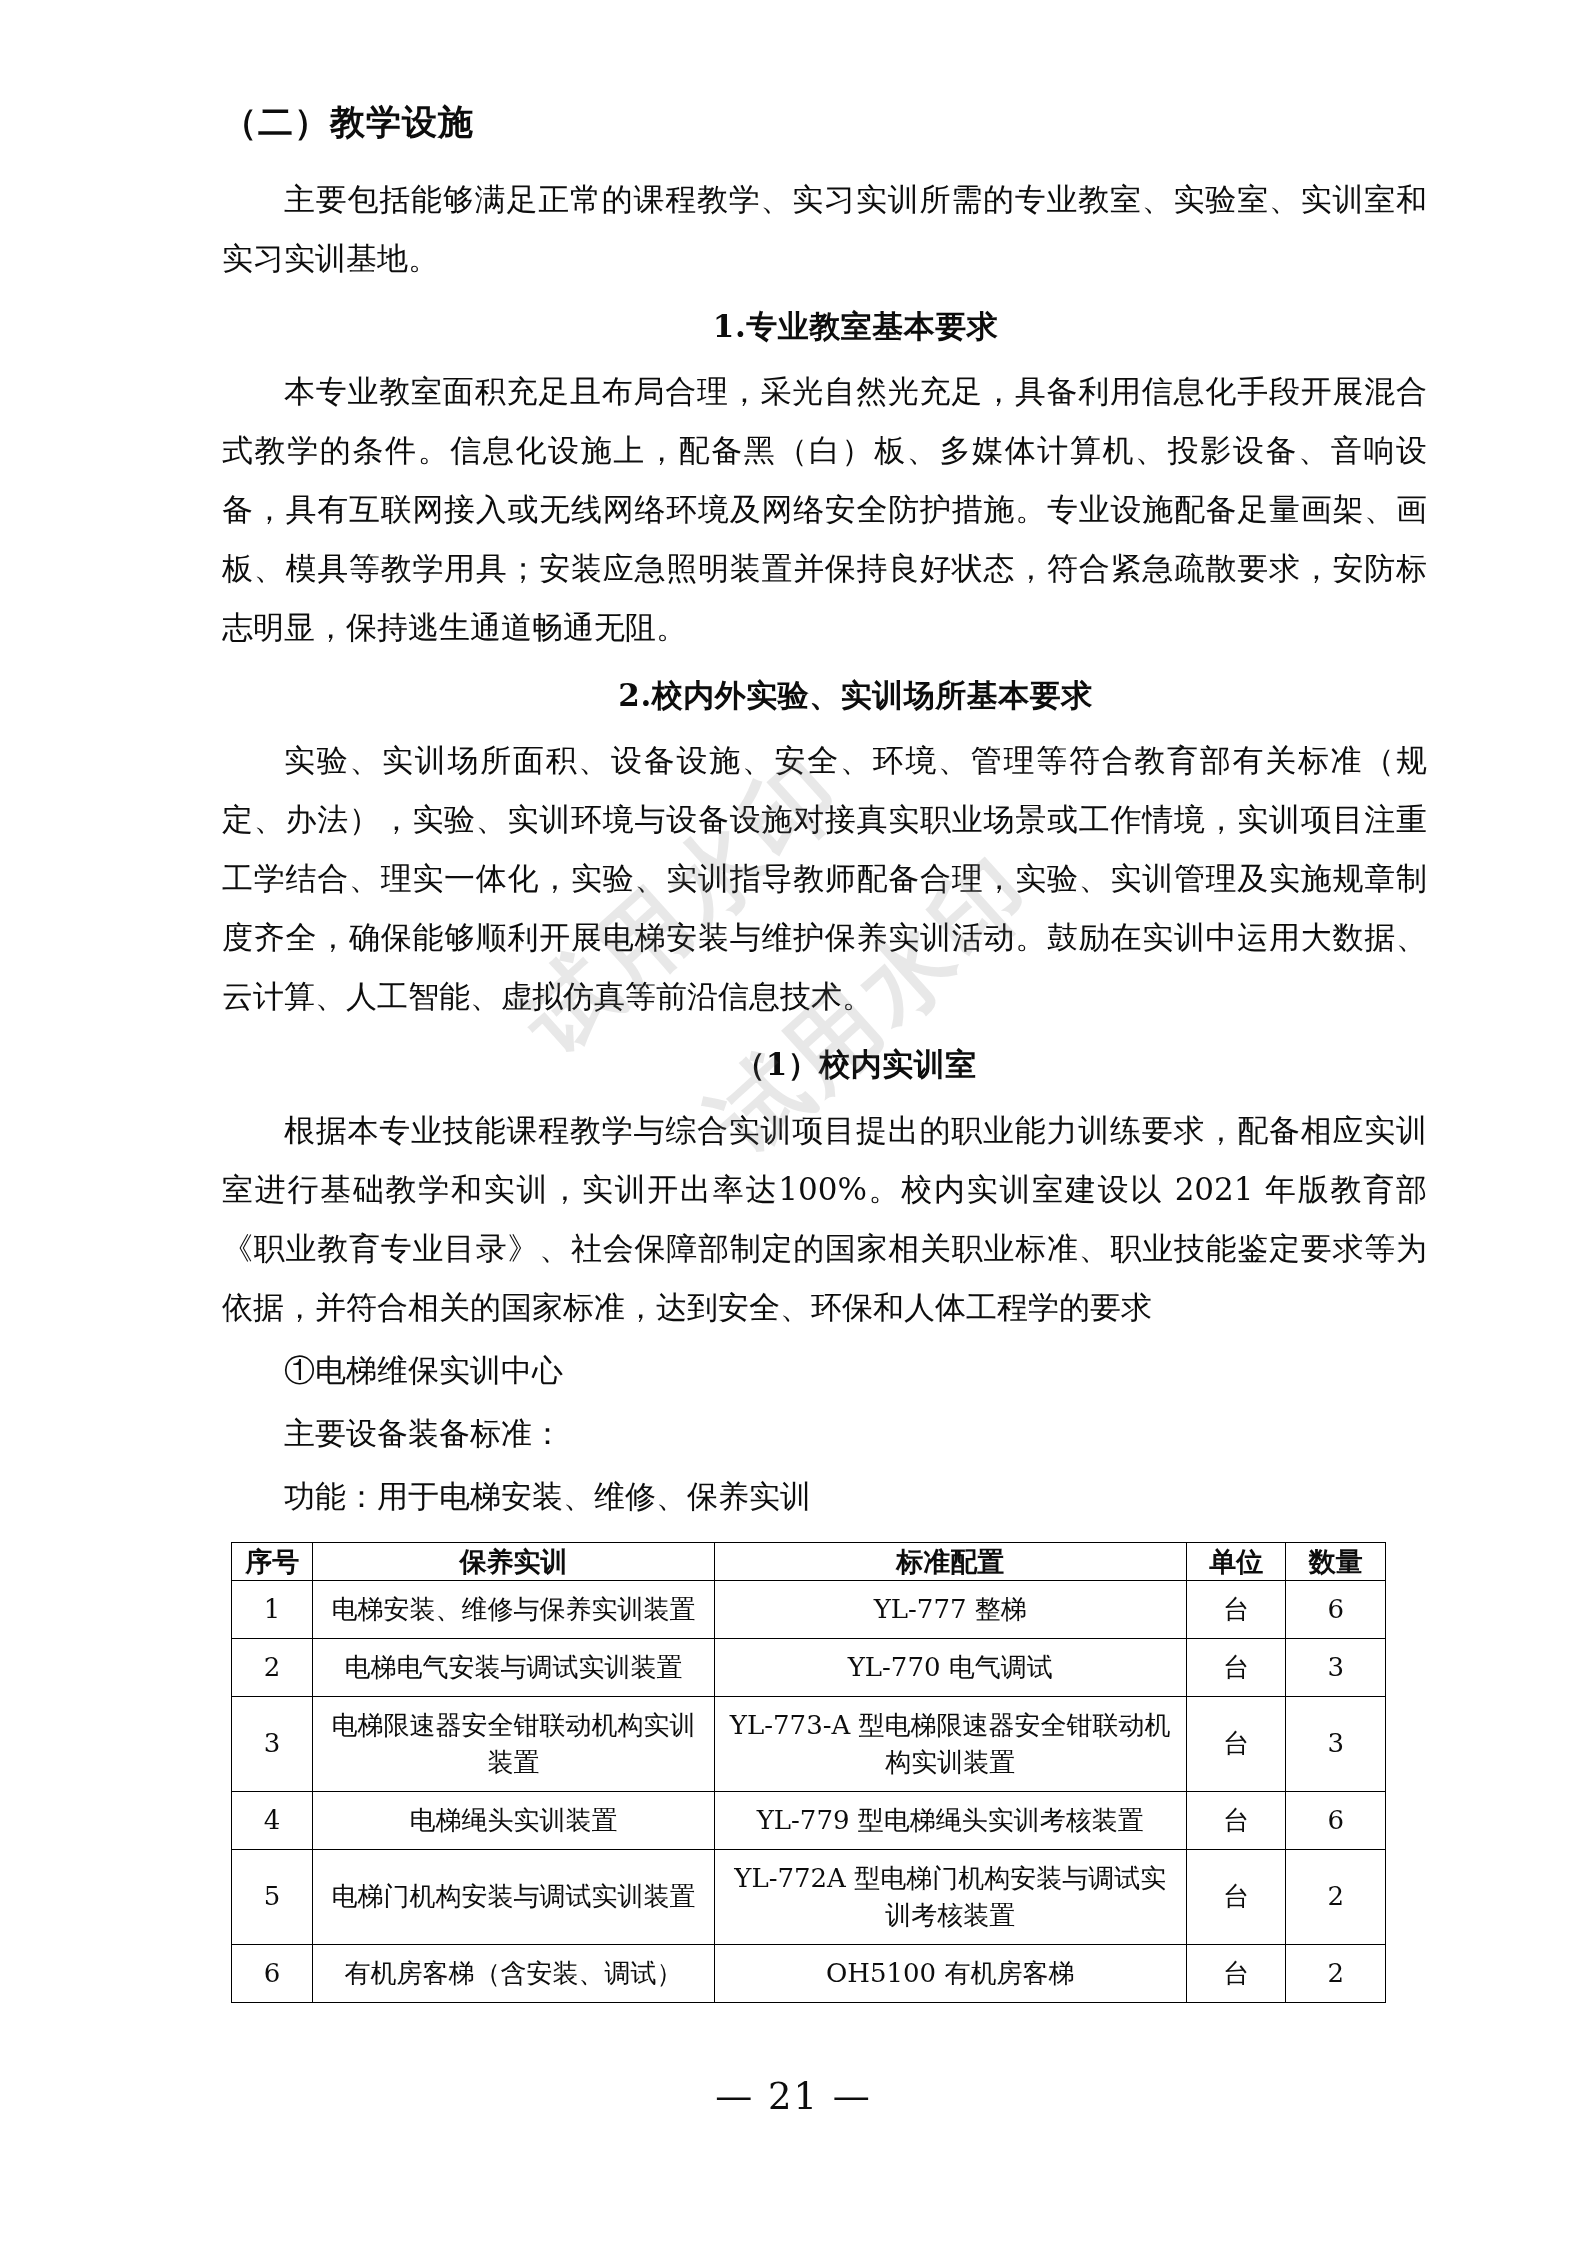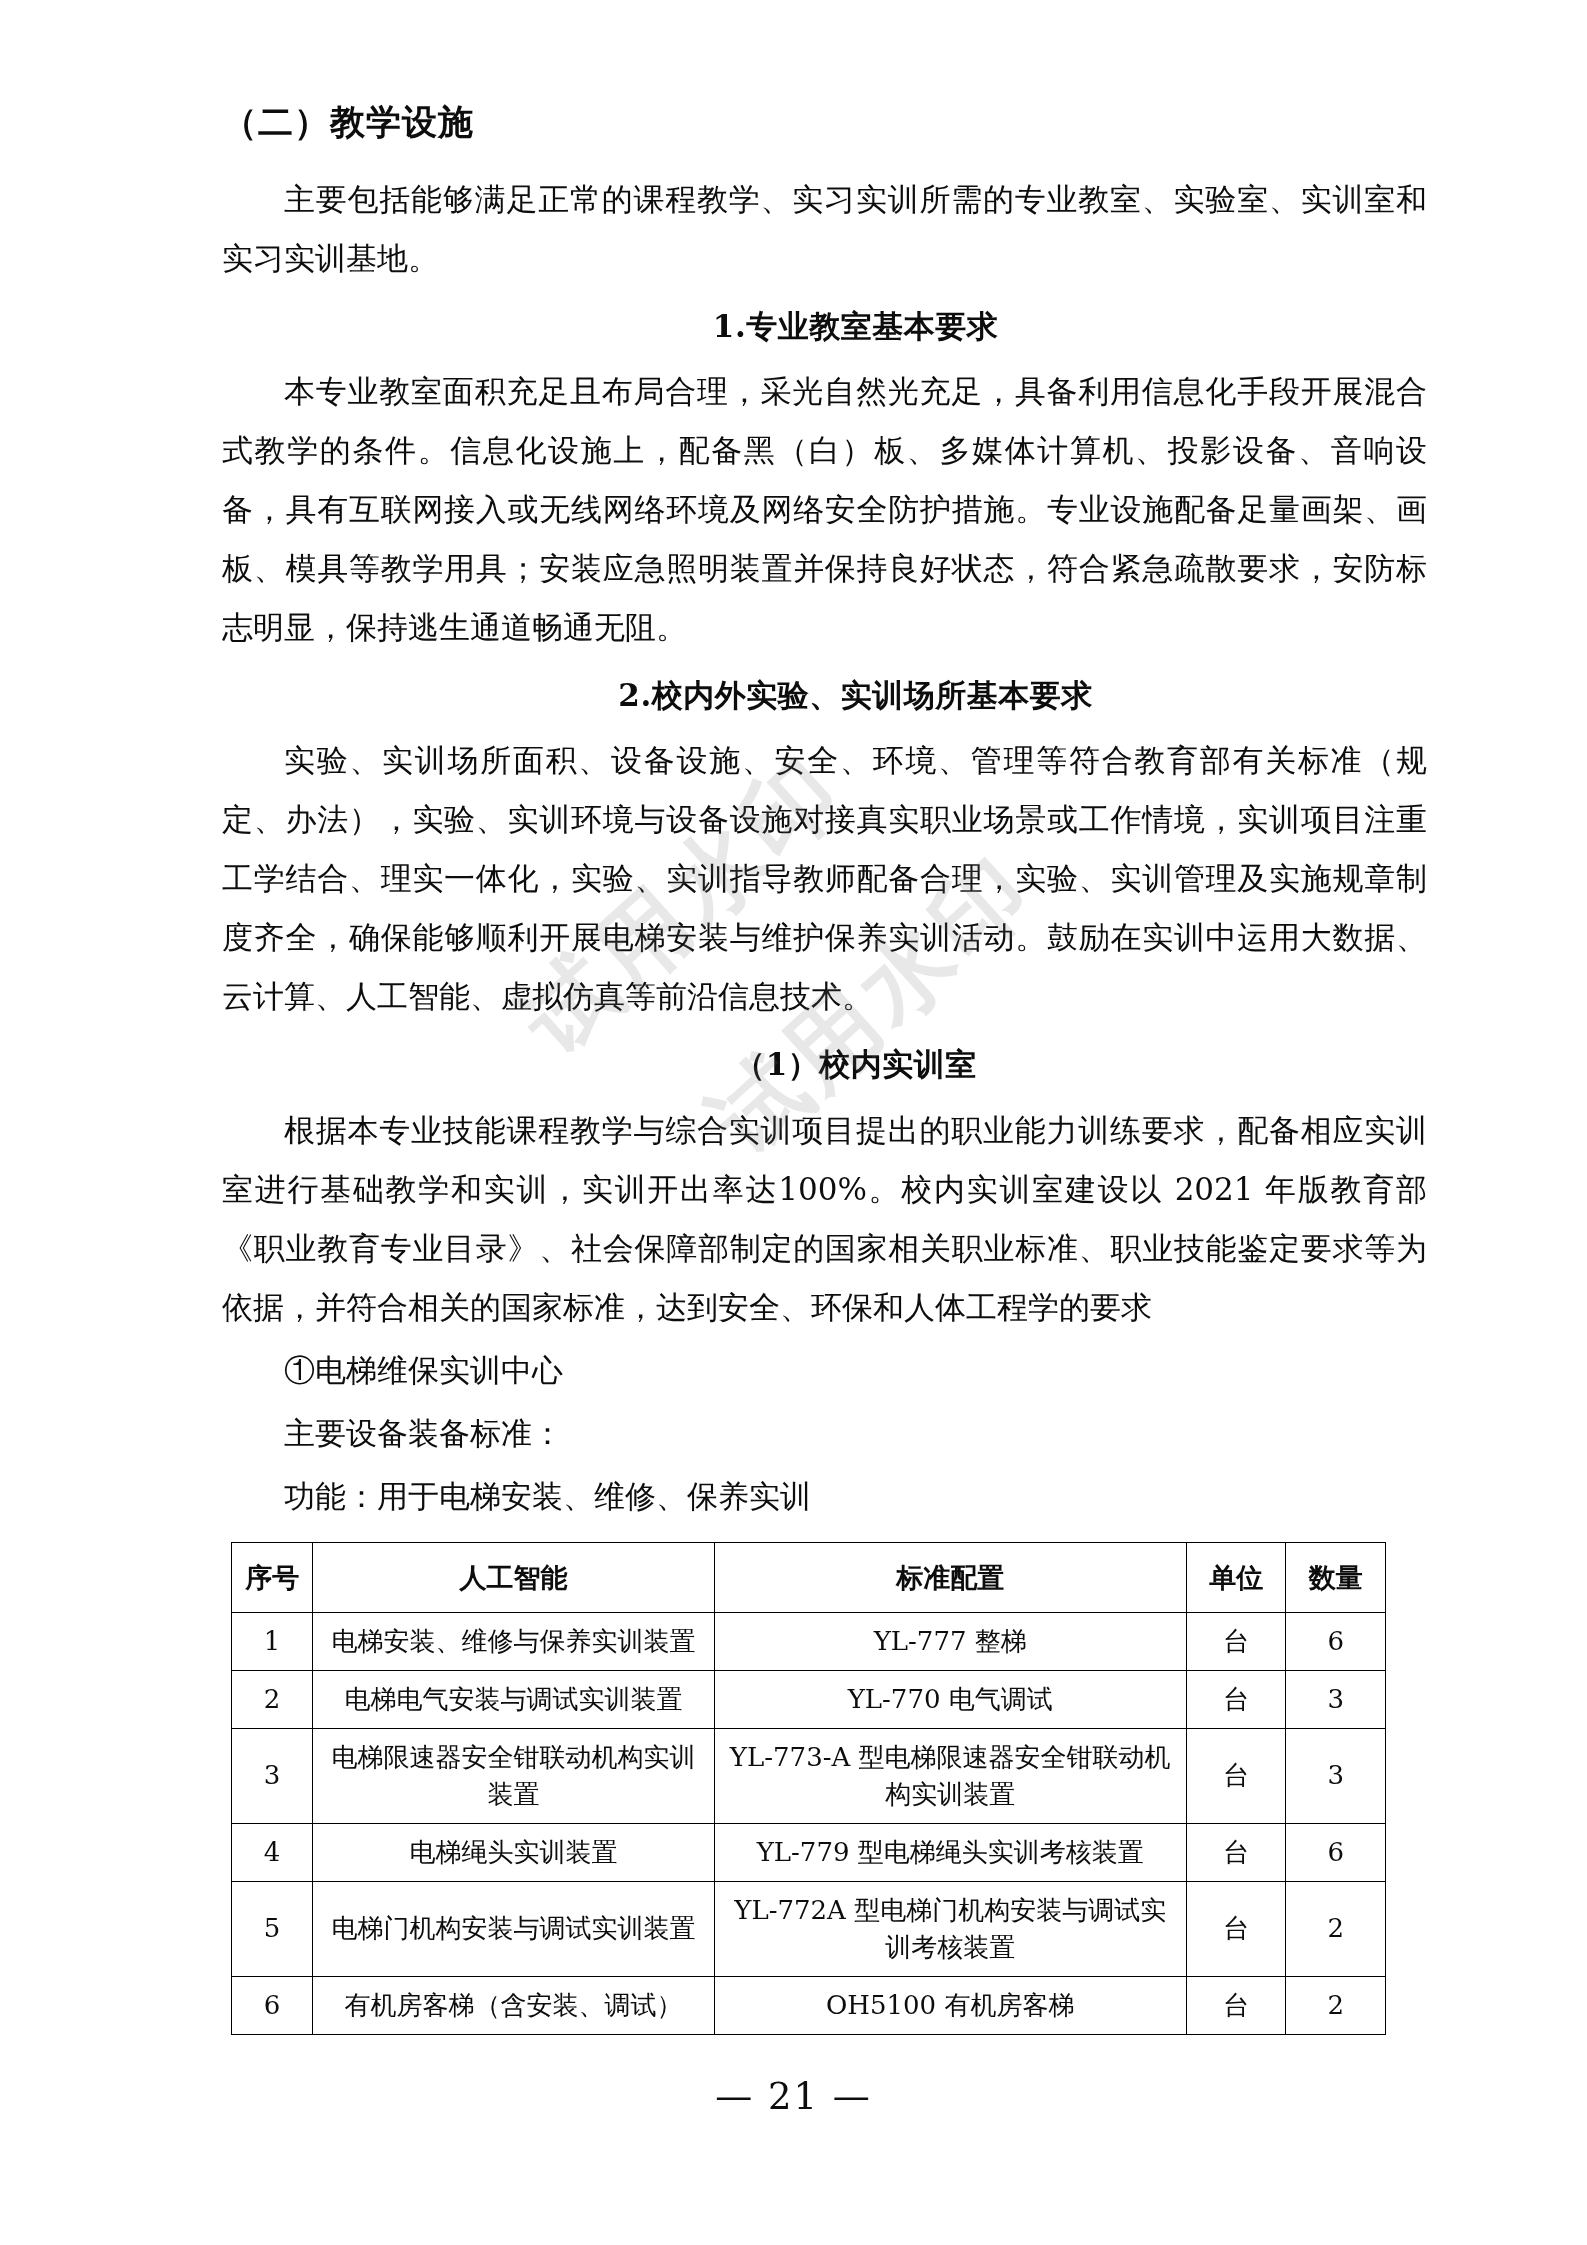--- a/index.html
+++ b/index.html
@@ -104,21 +104,21 @@
     line-height: 37px;
     text-align: center;
     vertical-align: middle;
     font-family: "DejaVu Serif", "Liberation Serif", serif;
     font-weight: 400;
     color: #0d0d0d;
   }
   table.equip th {
     font-weight: 700;
     font-size: 27px;
-    padding: 16px 8px;
+    padding: 0 8px;
   }
   .col-no   { width: 80px; }
   .col-name { width: 395px; }
   .col-spec { width: 465px; }
   .col-unit { width: 98px; }
   .col-qty  { width: 98px; }
 
   .footer {
     position: absolute;
     left: 0;
@@ -175,21 +175,21 @@
       <colgroup>
         <col class="col-no">
         <col class="col-name">
         <col class="col-spec">
         <col class="col-unit">
         <col class="col-qty">
       </colgroup>
       <thead>
         <tr>
           <th>序号</th>
-          <th>人工智能</th>
+          <th>保养实训</th>
           <th>标准配置</th>
           <th>单位</th>
           <th>数量</th>
         </tr>
       </thead>
       <tbody>
         <tr>
           <td>1</td>
           <td>电梯安装、维修与保养实训装置</td>
           <td>YL-777 整梯</td>

